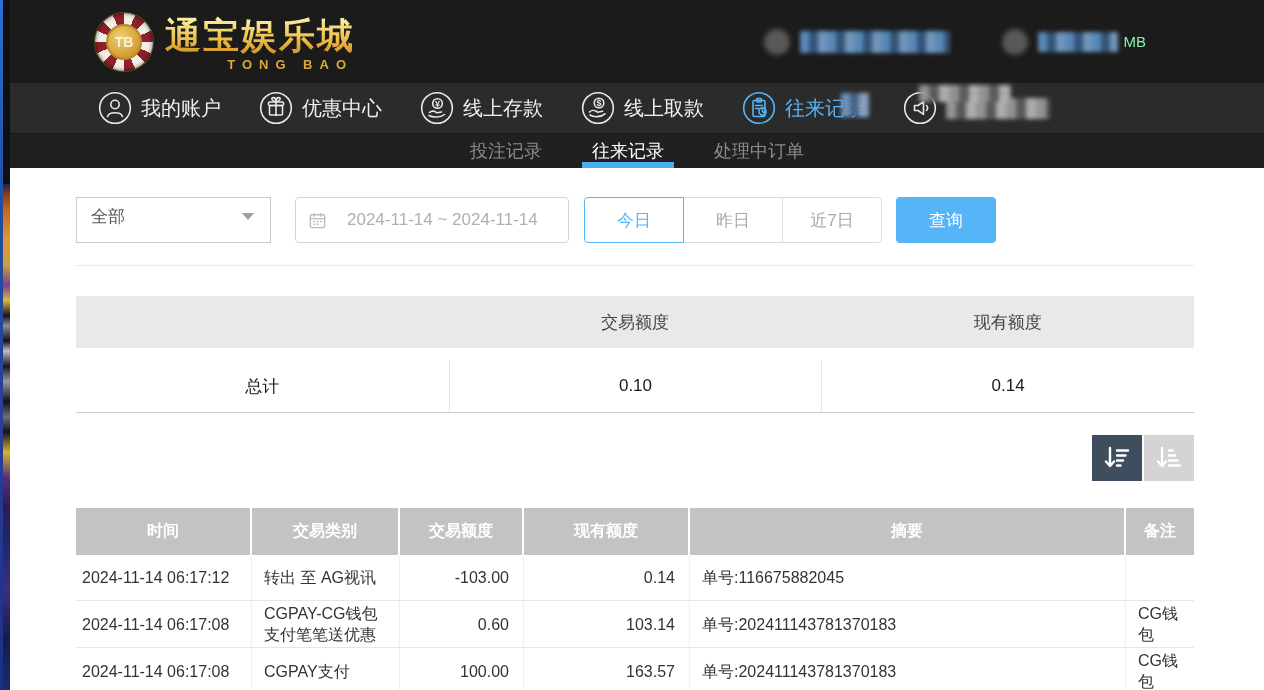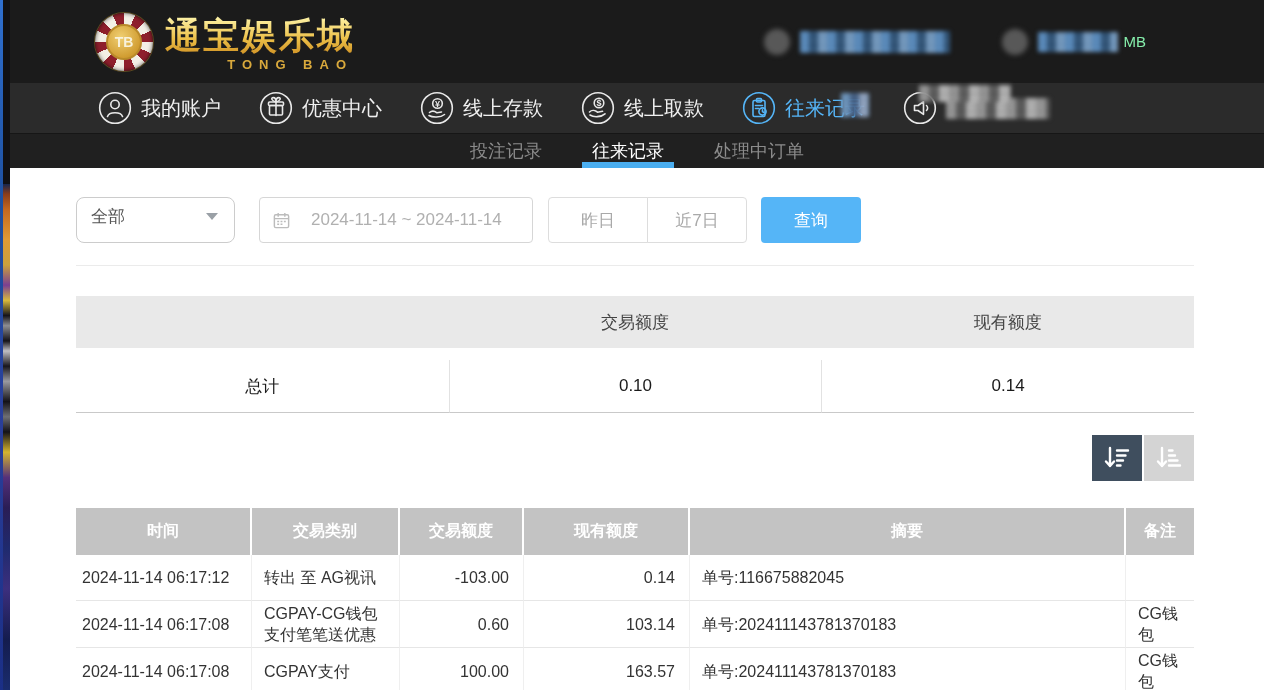--- a/index.html
+++ b/index.html
@@ -79,21 +79,21 @@
   .tab.active { color:#ffffff; }
   .tab .underline { display:none; }
   .tab.active .underline { display:block; position:absolute; left:-8px; right:-8px; bottom:0;
                            height:6px; background:#4aaef0; }
 
   
   .content { position:absolute; left:10px; top:184px; right:0; bottom:0; background:#fff;
              padding:13px 70px 0 66px; }
 
   .filter-row { display:flex; align-items:center; height:46px; }
-  .select-box { width:159px; height:46px; border:1px solid #ccc; border-radius:8px;
+  .select-box { width:195px; height:46px; border:1px solid #ccc; border-radius:0;
                 display:flex; align-items:center; justify-content:space-between;
                 padding:0 16px 8px 14px; font-size:17px; color:#555; cursor:pointer; }
   .caret { width:0; height:0; border-left:6px solid transparent; border-right:6px solid transparent;
            border-top:7px solid #9aa0a6; }
   .date-box { width:274px; height:46px; border:1px solid #d6d6d6; border-radius:4px; margin-left:24px;
               display:flex; align-items:center; gap:20px; padding:0 12px; font-size:17px; color:#b0b0b0; cursor:pointer; }
   .date-box svg { width:19px; height:19px; stroke:#bcbcbc; fill:none; stroke-width:1.5; }
   .btn-group { display:flex; margin-left:15px; }
   .quick-btn { width:100px; height:46px; background:#fff; border:1px solid #ddd; font-size:17px;
                color:#a9a9a9; cursor:pointer; margin-left:-1px; font-family:inherit; }
@@ -252,20 +252,21 @@
       </div>
       <div class="date-box">
         <svg viewBox="0 0 20 20">
           <rect x="2.5" y="4" width="15" height="13.5" rx="1.5"></rect>
           <path d="M2.5 8h15M6.5 2v4M13.5 2v4"></path>
           <path d="M5.5 11h2M9 11h2M12.5 11h2M5.5 14h2M9 14h2"></path>
         </svg>
         <span>2024-11-14 ~ 2024-11-14</span>
       </div>
       <div class="btn-group">
+        <button class="quick-btn active">今日</button>
         <button class="quick-btn">昨日</button>
         <button class="quick-btn">近7日</button>
       </div>
       <button class="query-btn">查询</button>
     </div>
 
     <div class="divider"></div>
 
     <div class="summary-table">
       <div class="sum-h"></div>

